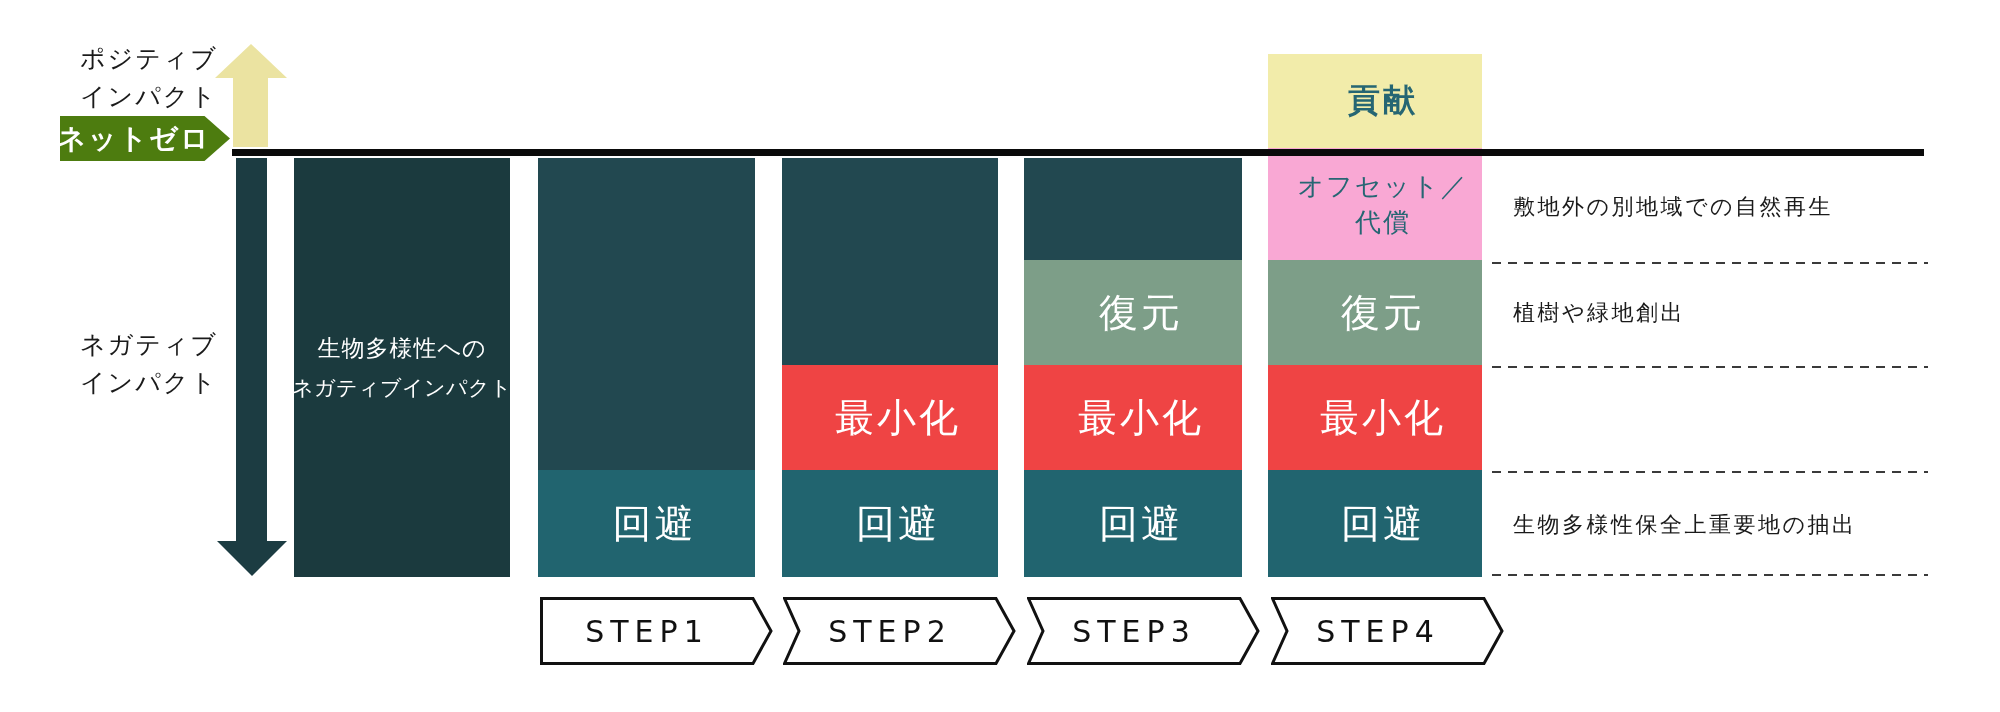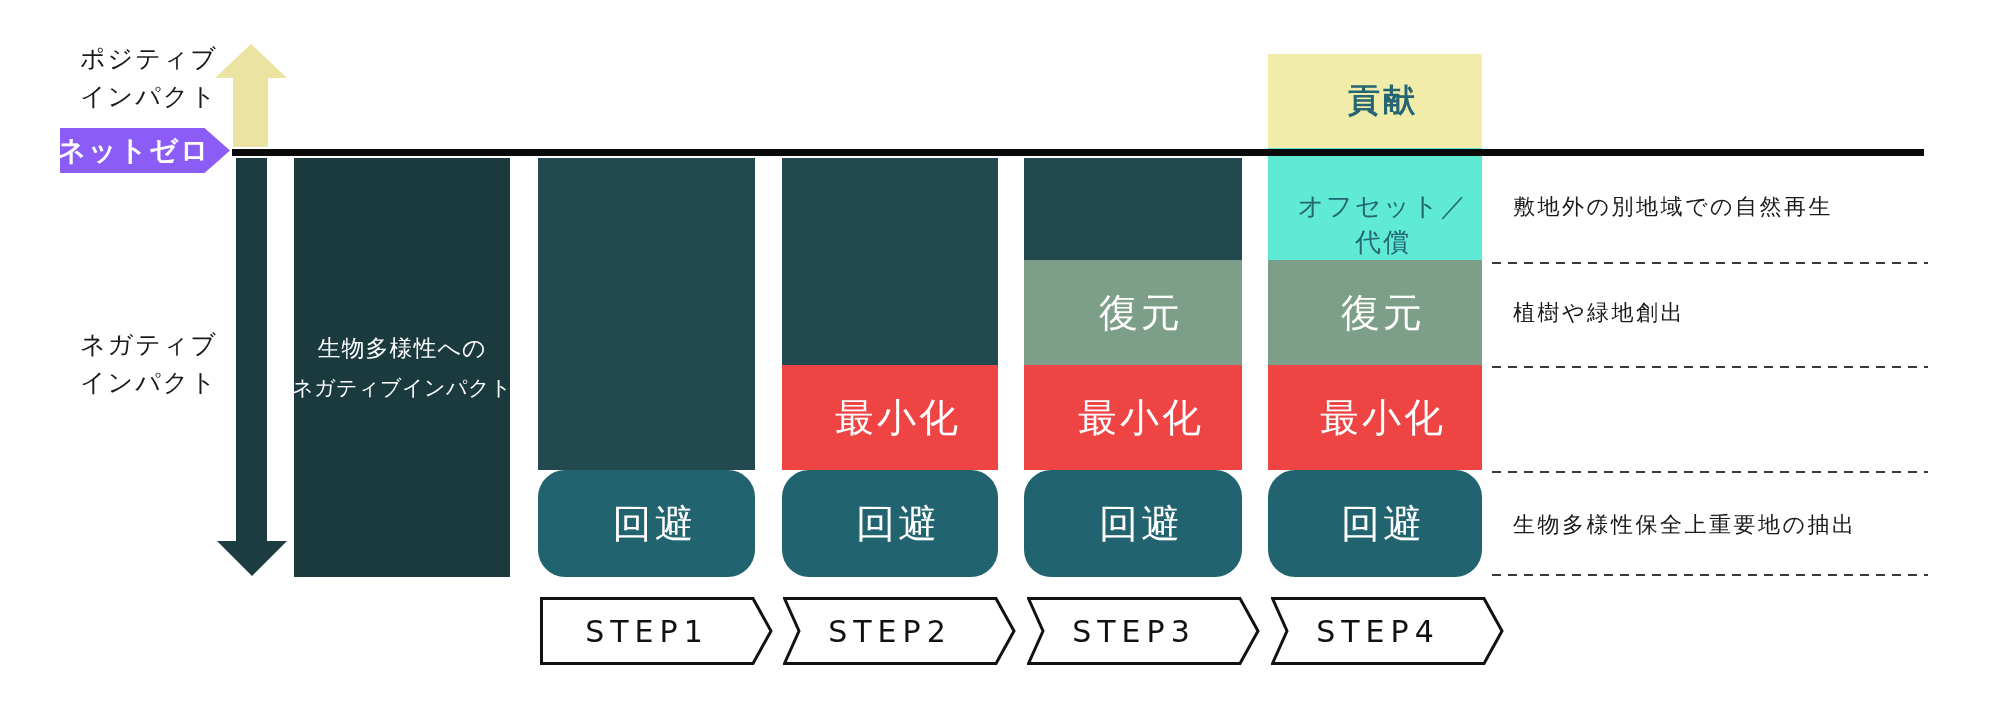--- a/index.html
+++ b/index.html
@@ -14,22 +14,22 @@
 
   
   .axis-label{
     color:#1a1a1a;font-size:25px;letter-spacing:2px;line-height:38px;
     white-space:nowrap;
   }
   .axis-label div{height:38px;}
 
   
   .netzero{
-    left:60px;top:128px;width:170px;height:45px;
-    background:#8b5cf6;
+    left:60px;top:116px;width:170px;height:45px;
+    background:#4d7c0f;
     clip-path:polygon(0 0,85% 0,100% 50%,85% 100%,0 100%);
     display:flex;align-items:center;justify-content:center;
     padding-right:22px;box-sizing:border-box;
   }
   .netzero span{
     color:#ffffff;font-size:28px;font-weight:bold;letter-spacing:2px;white-space:nowrap;
   }
 
   
   .baseline{
@@ -48,24 +48,24 @@
     left:217px;top:541px;width:0;height:0;
     border-left:35px solid transparent;border-right:35px solid transparent;
     border-top:35px solid #1c3c42;
   }
 
   
   .bar{display:flex;flex-direction:column;}
   .seg{display:flex;align-items:center;justify-content:center;flex-direction:column;padding-left:16px;}
   .seg-label{color:#ffffff;font-size:39px;letter-spacing:3px;white-space:nowrap;}
   .seg-dark{background:#224850;}
-  .seg-avoid{background:#21646f;border-radius:27px;}
+  .seg-avoid{background:#21646f;}
   .seg-minimize{background:#ef4444;}
   .seg-restore{background:#7d9e88;}
-  .seg-offset{background:#5eead4;justify-content:flex-end;}
+  .seg-offset{background:#f9a8d4;}
   .seg-contrib{background:#f2ecaa;}
   .teal-text{color:#266673;}
   .offset-line{font-size:26px;line-height:36px;letter-spacing:2px;}
   .contrib-label{font-size:32px;font-weight:bold;letter-spacing:3px;}
 
   .bar0{
     left:294px;top:158px;width:216px;height:419px;background:#1b3a3e;
     display:flex;flex-direction:column;align-items:center;justify-content:center;
   }
   .bar0 .l1{color:#fff;font-size:23px;letter-spacing:1px;line-height:40px;white-space:nowrap;}

